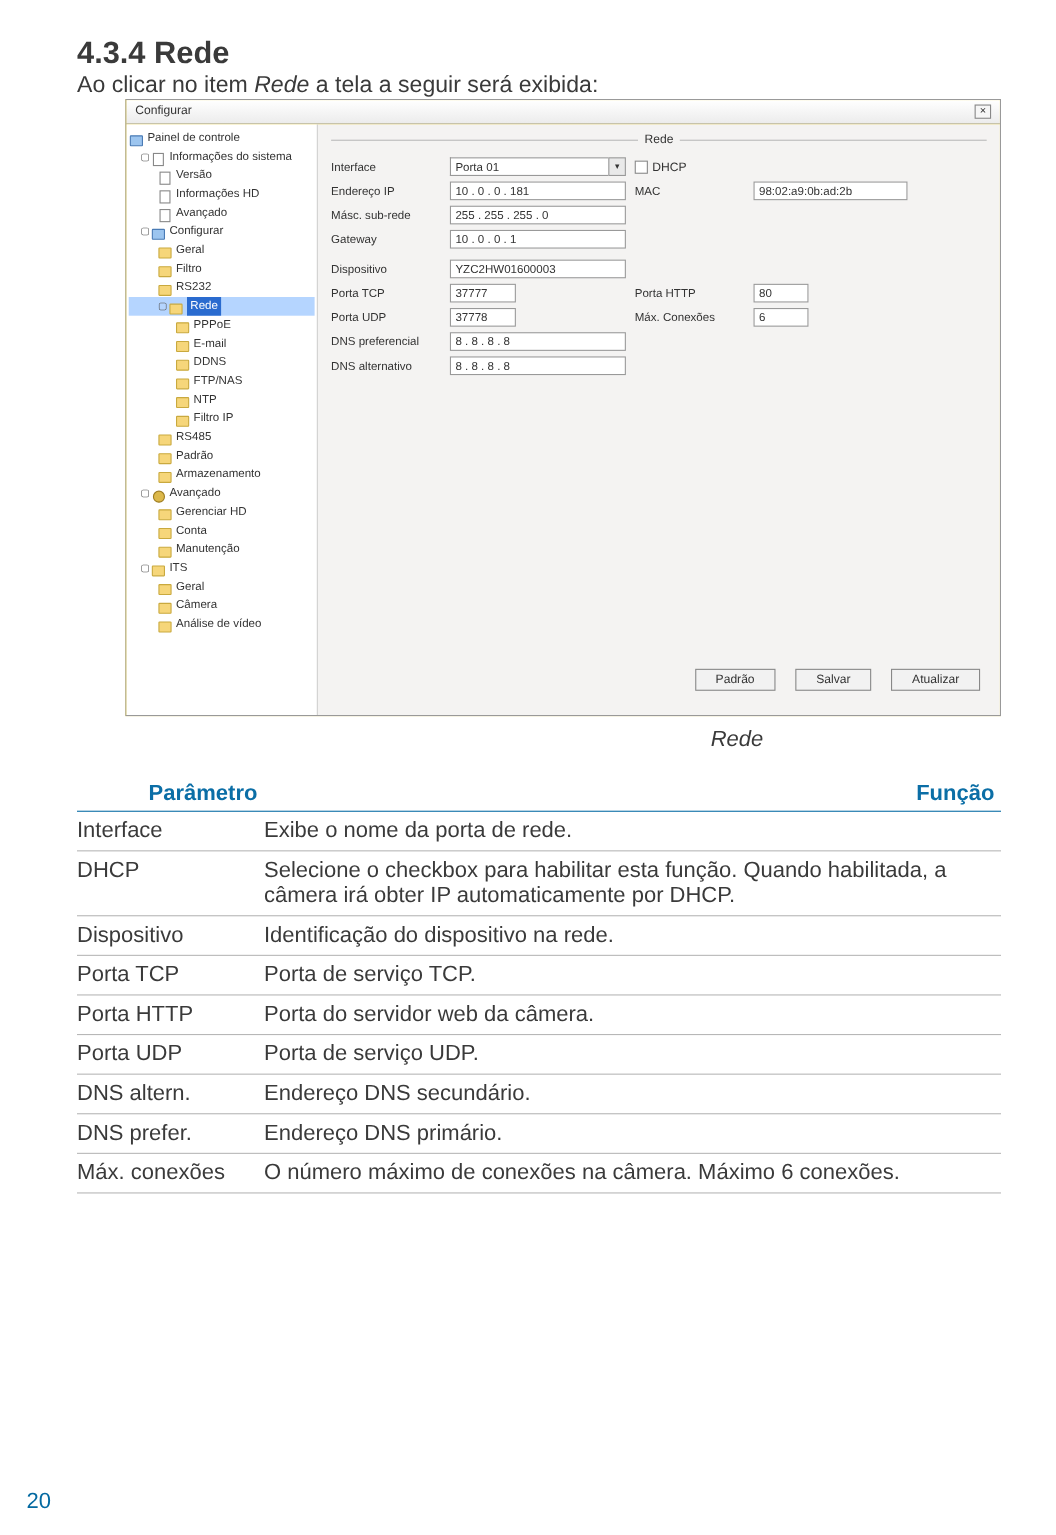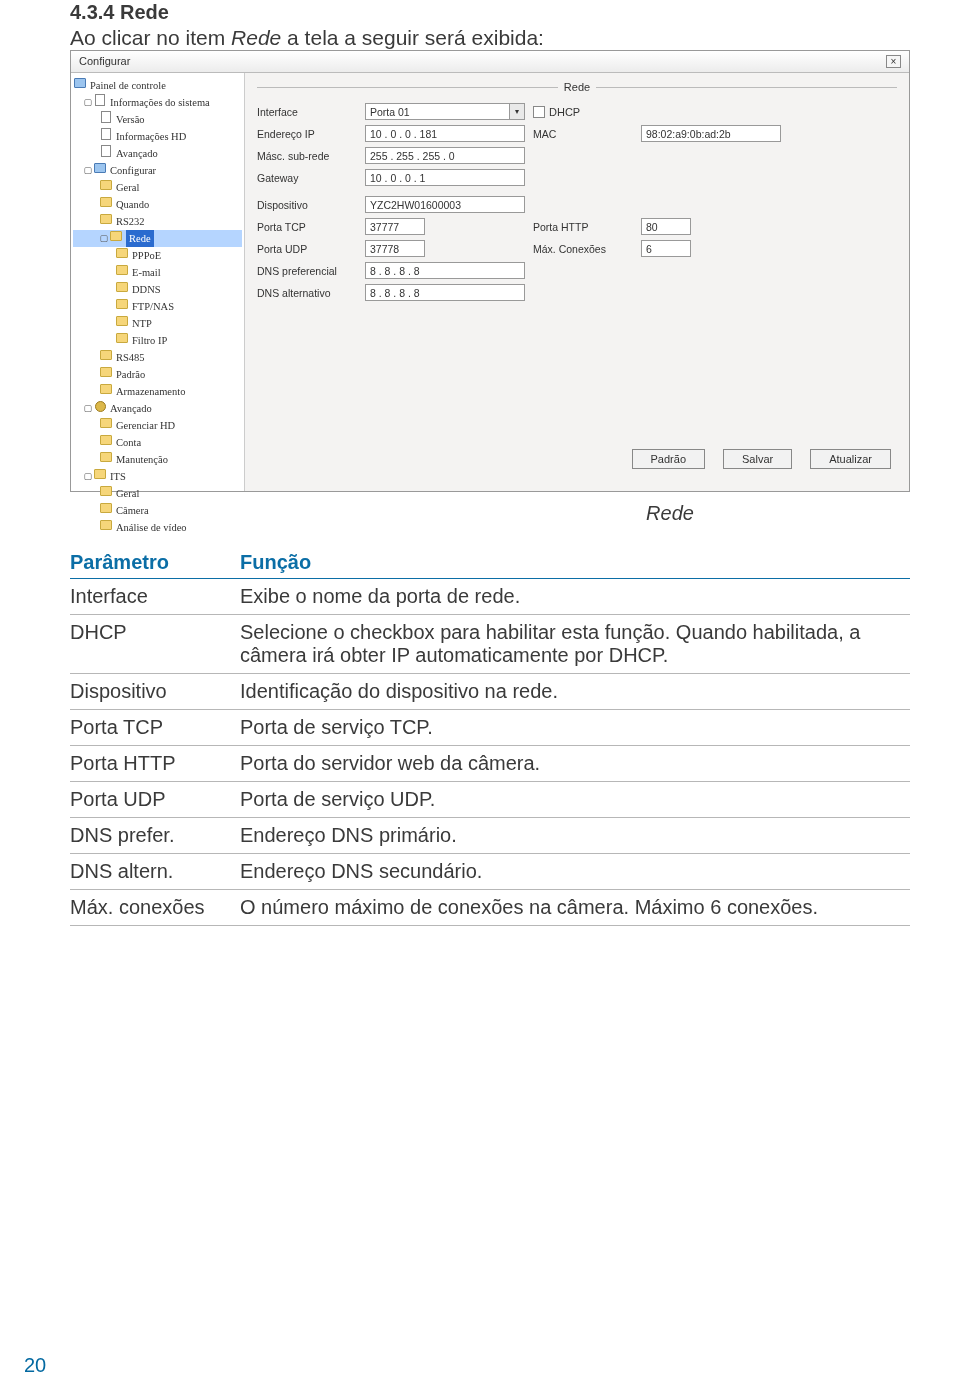--- a/index.html
+++ b/index.html
@@ -6,37 +6,38 @@
   body {
     font-family: "Myriad Pro", "Segoe UI", Arial, sans-serif;
     margin: 0;
     background: #fff;
     color: #3b3b3b;
     width: 960px;
     padding: 0 50px 40px 70px;
   }
   .section-heading {
     font-weight: 600;
-    font-size: 20px;
-    margin: 1px 0 2px 0;
+    font-size: 28px;
+    margin: 32px 0 2px 0;
     color: #3a3a3a;
   }
   .intro {
     font-size: 21px;
     color: #3a3a3a;
   }
   .intro .italic { font-style: italic; }
   .screenshot {
     border: 1px solid #999;
     background: #fde047;
     font-family: Tahoma, Verdana, sans-serif;
     font-size: 11px;
     color: #333;
     position: relative;
-    height: 442px;
+    height: 561px;
+    margin-left: 44px;
   }
   .titlebar {
     background: linear-gradient(#fff,#ececec);
     padding: 4px 8px;
     border-bottom: 1px solid #bbb;
     font-size: 11px;
     display: flex;
     justify-content: space-between;
   }
   .titlebar .close {
@@ -54,21 +55,21 @@
     height: calc(100% - 22px);
   }
   .tree {
     width: 174px;
     border-right: 1px solid #ccc;
     background: #fff;
     padding: 4px 2px;
     font-size: 10.5px;
     line-height: 17px;
   }
-  .tree-item { display:flex; align-items:flex-start; white-space:nowrap;font-family:Liberation Serif, serif; }
+  .tree-item { display:flex; align-items:flex-end; white-space:nowrap; }
   .tree-item .icon { width:14px; height:12px; margin-right:3px; display:inline-flex; align-items:center; justify-content:center;}
   .folder { width:12px;height:10px;background:#f6d67a;border:1px solid #c9a93e;border-radius:1px;}
   .folder.blue { background:#9cc5ef;border-color:#4a7bb5;}
   .doc { width:10px;height:12px;background:#fff;border:1px solid #888;}
   .gear { width:11px;height:11px;border-radius:50%;background:#dcb84a;border:1px solid #9d7c1f;}
   .expander { width:10px;text-align:center;color:#555;font-size:9px;}
   .indent1 { padding-left: 10px; }
   .indent2 { padding-left: 26px; }
   .indent3 { padding-left: 42px; }
   .selected { background:#b5d5ff;}
@@ -132,21 +133,21 @@
     color:#3a3a3a;
   }
   .param-table {
     width: 100%;
     border-collapse: collapse;
     font-size: 20px;
     color:#3a3a3a;
   }
   .param-table th {
     color: #0b6ea6;
-    text-align: left;
+    text-align: right;
     font-weight: 700;
     padding: 4px 6px 4px 0;
     border-bottom: 1px solid #0b6ea6;
     font-size:20px;
   }
   .param-table td {
     border-bottom: 1px solid #b7b7b7;
     padding: 6px 6px 6px 0;
     vertical-align: top;
   }
@@ -214,21 +215,21 @@
       <div class="tree-item indent2">
           <span class="icon">
             <span class="folder"></span>
           </span>
           <span class="lbl">Geral</span>
         </div>
       <div class="tree-item indent2">
           <span class="icon">
             <span class="folder"></span>
           </span>
-          <span class="lbl">Quando</span>
+          <span class="lbl">Filtro</span>
         </div>
       <div class="tree-item indent2">
           <span class="icon">
             <span class="folder"></span>
           </span>
           <span class="lbl">RS232</span>
         </div>
       <div class="tree-item indent2 selected">
           <span class="expander">▢</span>
           <span class="icon">
@@ -445,27 +446,27 @@
       </tr>
       <tr>
         <td class="param-name">Porta HTTP</td>
         <td>Porta do servidor web da câmera.</td>
       </tr>
       <tr>
         <td class="param-name">Porta UDP</td>
         <td>Porta de serviço UDP.</td>
       </tr>
       <tr>
+        <td class="param-name">DNS altern.</td>
+        <td>Endereço DNS secundário.</td>
+      </tr>
+      <tr>
         <td class="param-name">DNS prefer.</td>
         <td>Endereço DNS primário.</td>
       </tr>
       <tr>
-        <td class="param-name">DNS altern.</td>
-        <td>Endereço DNS secundário.</td>
-      </tr>
-      <tr>
         <td class="param-name">Máx. conexões</td>
         <td>O número máximo de conexões na câmera. Máximo 6 conexões.</td>
       </tr>
     </tbody>
 </table>
 
 <div class="page-num">20</div>
 
 </body></html>

